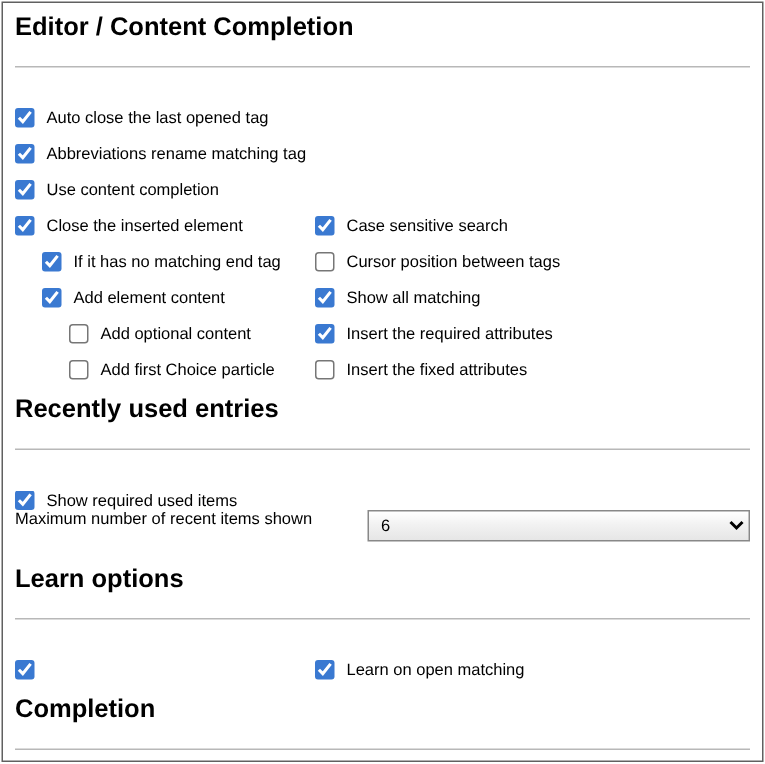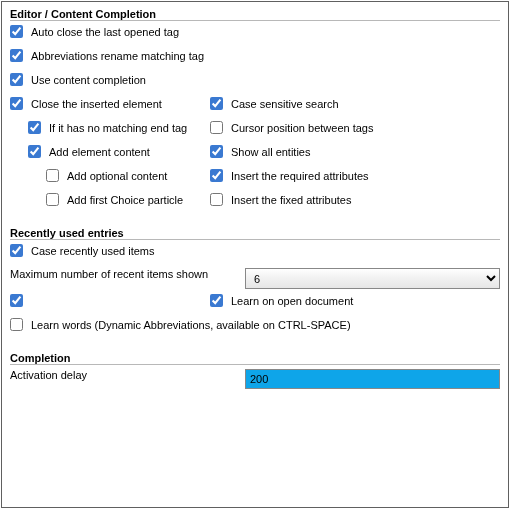--- a/index.html
+++ b/index.html
@@ -14,30 +14,30 @@
   .panel {
     border: 1px solid #606060;
     width: 508px;
     height: 507px;
     margin: 1px;
     padding: 6px 8px 8px 8px;
     background: #fff;
   }
   .section-header {
     font-weight: bold;
-    font-size: 11px;
-    padding-bottom: 0;
+    font-size: 17px;
+    padding-bottom: 16px;
     border-bottom: 1px solid #b8b8b8;
-    margin-bottom: 4px;
+    margin-bottom: 16px;
     margin-top: 10px;
   }
   .section-header.first { margin-top: 0; }
   .row {
     display: flex;
-    align-items: flex-start;
+    align-items: flex-end;
     min-height: 24px;
   }
   .col-left {
     width: 200px;
     display: flex;
     align-items: center;
   }
   .col-right {
     flex: 1;
     display: flex;
@@ -145,21 +145,21 @@
   <div class="row">
     <div class="col-left indent-1">
       <label class="cb">
         <input type="checkbox" checked="" style="">
         <span>Add element content</span>
       </label>
     </div>
     <div class="col-right">
       <label class="cb">
         <input type="checkbox" checked="" style="">
-        <span>Show all entities</span>
+        <span>Show all matching</span>
       </label>
     </div>
   </div>
 
   <div class="row">
     <div class="col-left indent-2">
       <label class="cb">
         <input type="checkbox" style="">
         <span>Add optional content</span>
       </label>
@@ -185,52 +185,47 @@
         <span>Insert the fixed attributes</span>
       </label>
     </div>
   </div>
 
   <div class="section-header">Recently used entries</div>
 
   <div class="row">
     <label class="cb">
       <input type="checkbox" checked="" style="">
-      <span>Case recently used items</span>
+      <span>Show required used items</span>
     </label>
   </div>
 
   <div class="field-row">
     <span class="field-label label-plain">Maximum number of recent items shown</span>
     <select class="combo">
       <option>6</option>
     </select>
   </div>
 
+  <div class="section-header">Learn options</div>
 
   <div class="row">
     <div class="col-left">
       <label class="cb">
         <input type="checkbox" checked="" style="">
       </label>
     </div>
     <div class="col-right">
       <label class="cb">
         <input type="checkbox" checked="" style="">
-        <span>Learn on open document</span>
-      </label>
-    </div>
-  </div>
-
-  <div class="row">
-    <label class="cb">
-      <input type="checkbox" style="">
-      <span>Learn words (Dynamic Abbreviations, available on CTRL-SPACE)</span>
-    </label>
-  </div>
+        <span>Learn on open matching</span>
+      </label>
+    </div>
+  </div>
+
 
   <div class="section-header">Completion</div>
 
   <div class="field-row">
     <span class="field-label label-plain">Activation delay</span>
     <input type="text" class="textfield" value="200" style="">
   </div>
 
 </div>
 

